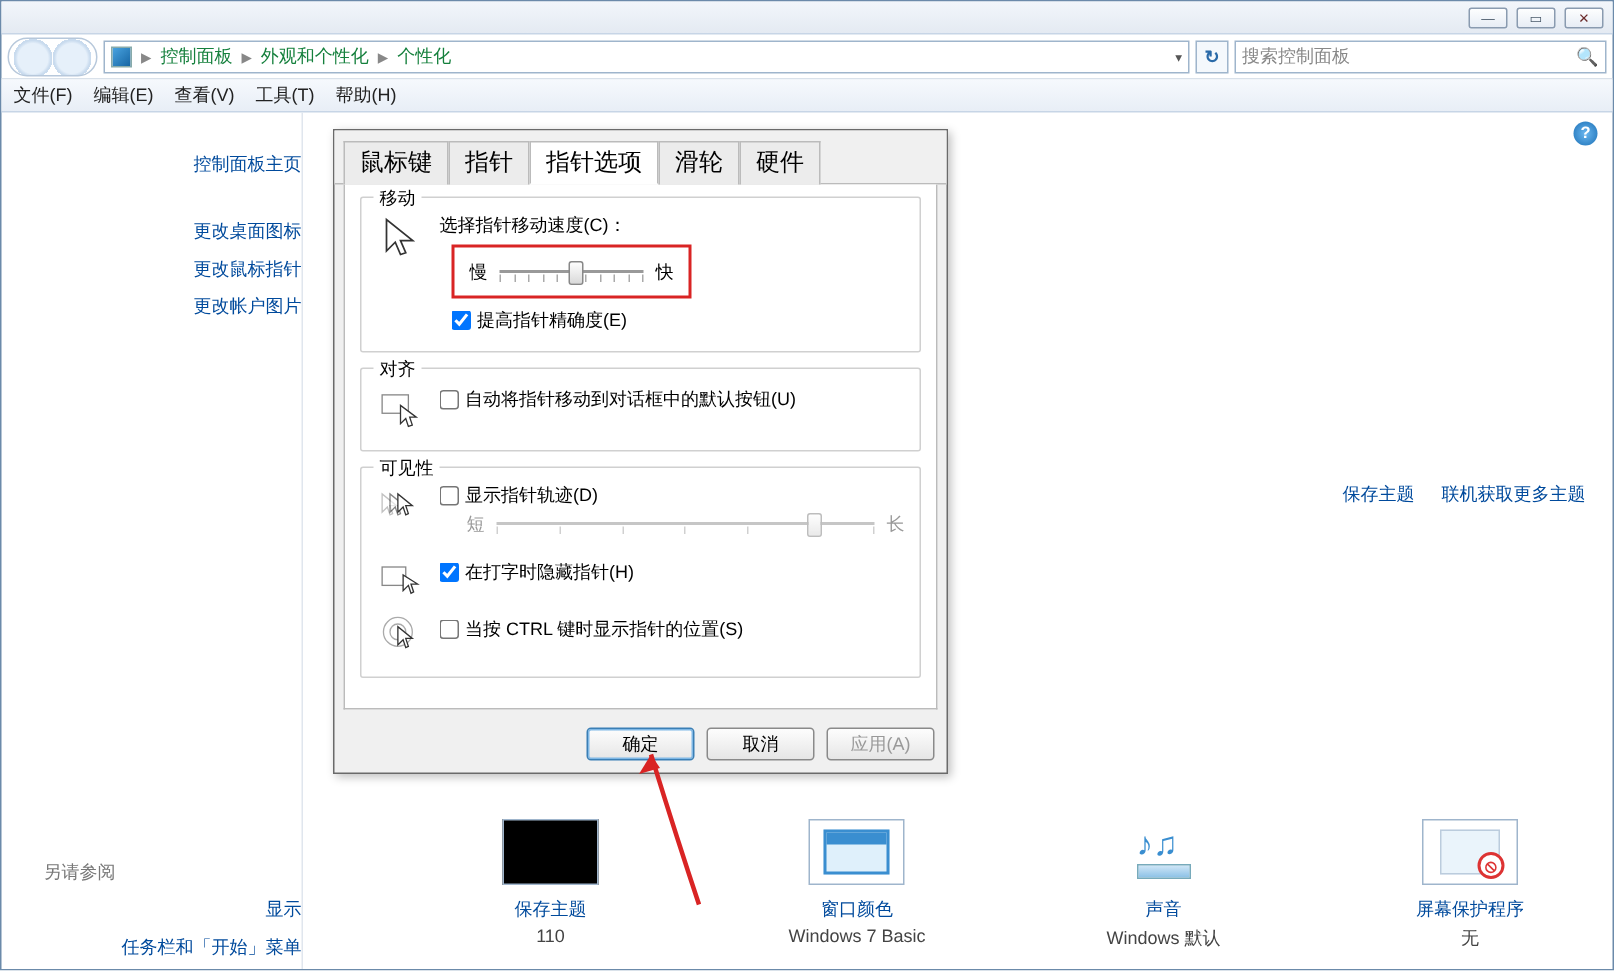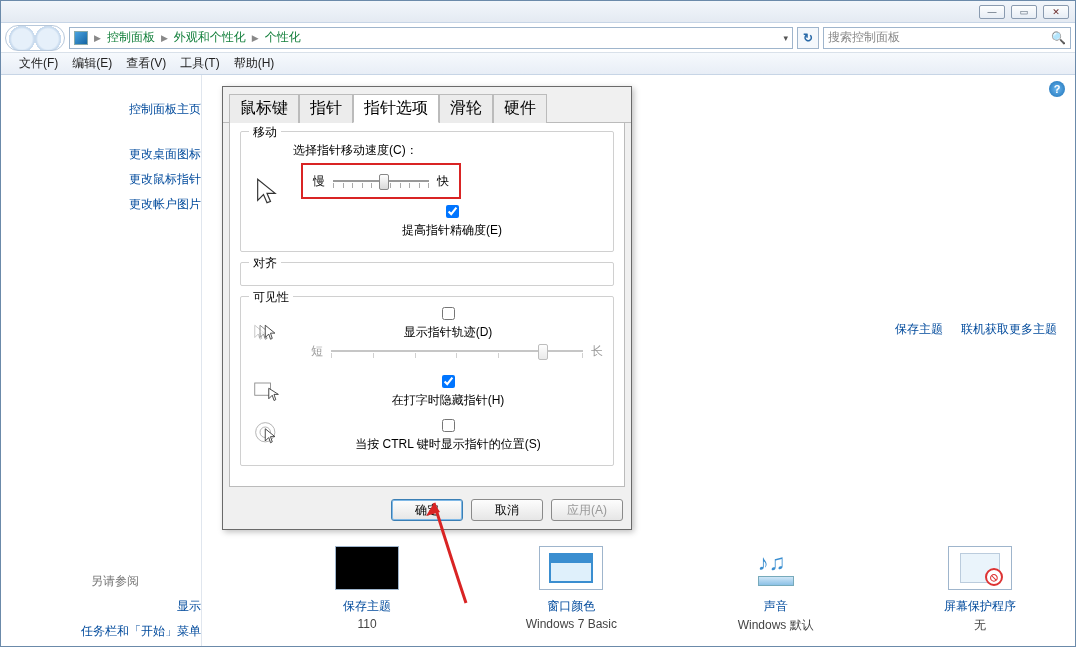--- a/index.html
+++ b/index.html
@@ -19,29 +19,29 @@
 .addrbar { flex:1; height:22px; border:1px solid #9fb5cc; background:#fff; display:flex; align-items:center; padding:0 4px; gap:6px;}
 .addr-icon { width:14px; height:14px; background:linear-gradient(135deg,#4aa3e0,#1565a3); border:1px solid #8aa; }
 .crumb { color:#15803d; }
 .crumb-sep { color:#888; font-size:9px; }
 .addr-drop { margin-left:auto; color:#555; font-size:9px;}
 .refresh { width:22px; height:22px; border:1px solid #9fb5cc; background:#f4f8fc; display:flex; align-items:center; justify-content:center; color:#2a6aa8; font-weight:bold; font-size:12px;}
 .searchbox { width:248px; height:22px; border:1px solid #9fb5cc; background:#fff; display:flex; align-items:center; padding:0 4px; color:#888; }
 .searchbox .sicon { margin-left:auto; color:#5a7fa6; }
 
 
-.menubar { height:22px; background:linear-gradient(#f6f9fd,#e8eef6); border-bottom:1px solid #c7d5e6; display:flex; align-items:center; padding-left:18px; gap:14px; color:#222;}
+.menubar { height:22px; background:linear-gradient(#f6f9fd,#e8eef6); border-bottom:1px solid #c7d5e6; display:flex; align-items:center; padding-left:8px; gap:14px; color:#222;}
 .menubar span { cursor:default; }
 
 
 .content { display:flex; height: calc(647px - 22px - 30px - 22px - 2px); position:relative; }
 .sidebar { width:200px; padding:18px 0 0 28px; }
 .sidebar a { display:block; color:#004a9c; text-decoration:none; margin:8px 0;text-align:right; }
 .sidebar .sec2 { margin-top: 360px; }
-.sidebar .seealso { color:#777; margin-bottom:6px;text-align:center; }
+.sidebar .seealso { color:#777; margin-bottom:6px; }
 
 .mainpane { flex:1; position:relative; border-left:1px solid #e0e6ee; padding-top:8px;}
 .helpicon { position:absolute; right:10px; top:6px; width:16px; height:16px; border-radius:50%; background:radial-gradient(#6bb7f0,#1a6fb5); color:#fff; font-size:11px; display:flex; align-items:center; justify-content:center; font-weight:bold;}
 
 .rightlinks { position:absolute; right:18px; top:246px; display:flex; gap:18px; }
 .rightlinks a { color:#004a9c; text-decoration:none; }
 
 
 .themerow { position:absolute; left:80px; bottom:12px; right:10px; display:flex; justify-content:space-between; }
 .tile { width:170px; display:flex; flex-direction:column; align-items:center; gap:2px;}
@@ -55,33 +55,33 @@
 .dlg-title .mouseicon { width:14px; height:14px; background:#fff; border:1px solid #888; position:relative;}
 .dlg-title .mouseicon::after { content:""; position:absolute; left:3px; top:2px; width:6px; height:8px; border:1px solid #555; border-radius:3px 3px 4px 4px;}
 .dlg-close { margin-left:auto; width:38px; height:16px; background:linear-gradient(#e98,#c33); border:1px solid #a22; border-radius:2px; color:#fff; display:flex; align-items:center; justify-content:center; font-size:10px; font-weight:bold;}
 .tabs { display:flex; padding:6px 6px 0 6px; gap:0; border-bottom:1px solid #bbb; background:#f0f0f0;}
 .tab { padding:3px 10px; border:1px solid #bbb; border-bottom:none; background:#ececec; font-size:16px; position:relative; top:1px;}
 .tab.active { background:#fff; border-bottom:1px solid #fff; }
 .dlg-body { background:#fff; border:1px solid #bbb; border-top:none; margin:0 6px 6px 6px; padding:8px 10px 10px 10px; }
 
 .group { border:1px solid #d0d0d0; border-radius:2px; margin-bottom:10px; padding:10px 10px 12px 10px; position:relative;}
 .group .legend { position:absolute; top:-8px; left:8px; background:#fff; padding:0 4px; font-size:12px;}
-.grow { display:flex; align-items:center; gap:10px; }
+.grow { display:flex; align-items:flex-start; gap:10px; }
 .gicon { width:32px; height:32px; display:flex; align-items:center; justify-content:center; }
 .gicon svg { width:28px; height:28px; }
 .gcontent { flex:1; }
 .lbl { margin-bottom:4px; }
 
 .speedbox { border:2px solid #d92424; padding:6px 10px; display:flex; align-items:center; gap:8px; width:160px; margin-left:8px;}
 .slider { flex:1; height:20px; position:relative; }
 .slider .track { position:absolute; left:0; right:0; top:9px; height:2px; background:#999;}
 .slider .ticks { position:absolute; left:0; right:0; top:12px; height:5px; display:flex; justify-content:space-between;}
 .slider .ticks i { width:1px; height:5px; background:#aaa; display:block;}
 .slider .thumb { position:absolute; top:3px; left:48%; width:10px; height:16px; background:linear-gradient(#fefefe,#d9d9d9); border:1px solid #888; border-radius:2px;}
-.chk { display:flex; align-items:center; gap:4px; margin-top:6px; margin-left:8px;flex-direction:column;}
+.chk { display:flex; align-items:center; gap:4px; margin-top:6px; margin-left:8px;}
 .chk input { width:13px; height:13px; }
 
 .trail .slider { opacity:.55; }
 .trail .ends { color:#999; }
 
 .dlg-buttons { display:flex; justify-content:flex-end; gap:8px; padding:6px 8px 8px 8px; }
 .btn { min-width:72px; height:22px; border:1px solid #8a8a8a; background:linear-gradient(#fdfdfd,#e6e6e6); border-radius:3px; font-size:12px; display:flex; align-items:center; justify-content:center;}
 .btn.primary { border-color:#3b7fb5; box-shadow:0 0 0 1px #7fb8e6 inset;}
 .btn.disabled { color:#999; }
 
@@ -228,20 +228,34 @@
           <label class="chk">
             <input type="checkbox" checked="" style="">
             <span>提高指针精确度(E)</span>
           </label>
         </div>
       </div>
     </div>
 
     <div class="group">
       <div class="legend">对齐</div>
+      <div class="grow">
+        <div class="gicon">
+          <svg viewBox="0 0 32 32">
+              <rect x="2" y="6" width="20" height="14" fill="#fff" stroke="#888"></rect>
+              <path d="M16 14 L16 28 L20 24 L22 30 L25 29 L23 23 L28 23 Z" fill="#fff" stroke="#333"></path>
+            </svg>
+        </div>
+        <div class="gcontent">
+          <label class="chk" style="margin-top:2px;margin-left:0">
+            <input type="checkbox" style="">
+            <span>自动将指针移动到对话框中的默认按钮(U)</span>
+          </label>
+        </div>
+      </div>
     </div>
 
     <div class="group">
       <div class="legend">可见性</div>
 
       <div class="grow trail">
         <div class="gicon">
           <svg viewBox="0 0 32 24">
               <g stroke="#333" fill="#fff">
                 <path d="M2 2 L2 16 L6 12 L8 18 L10 17 L8 11 L13 11 Z" opacity=".3"></path>

